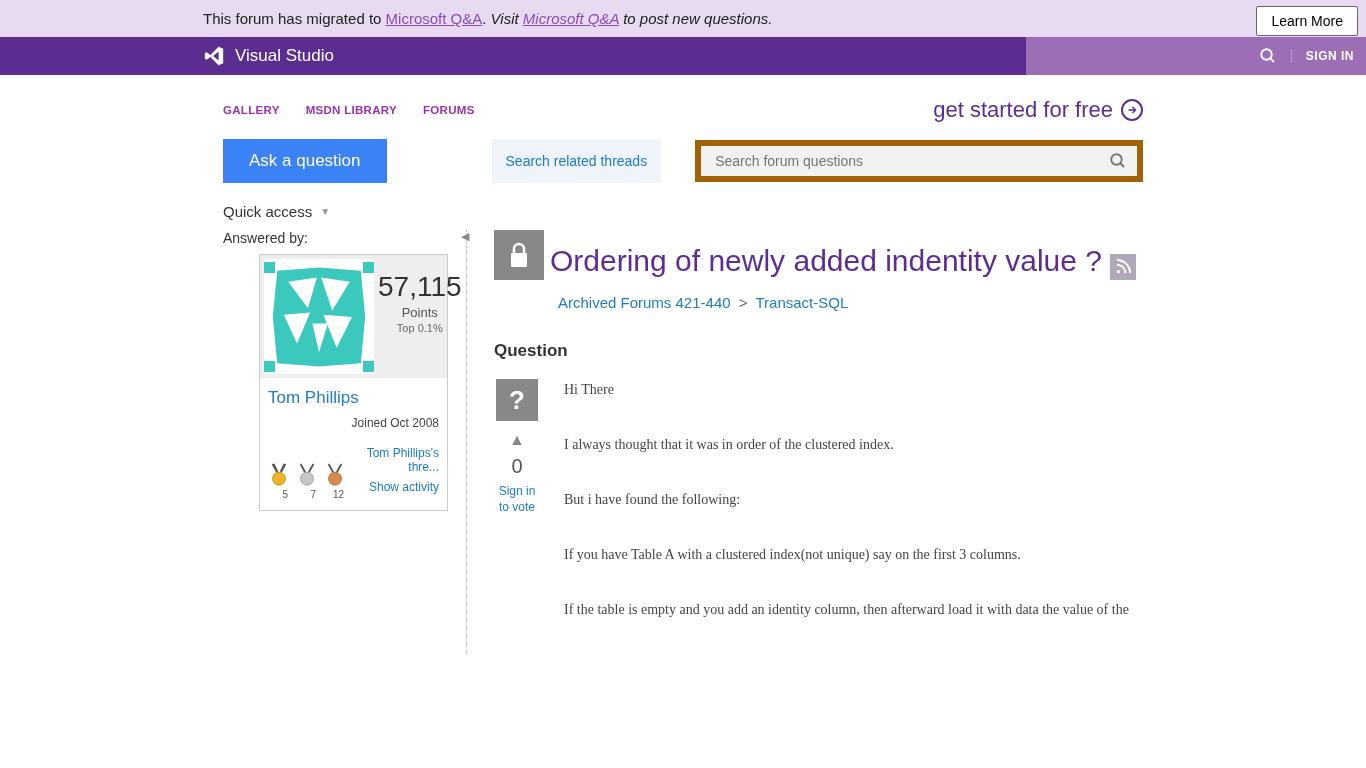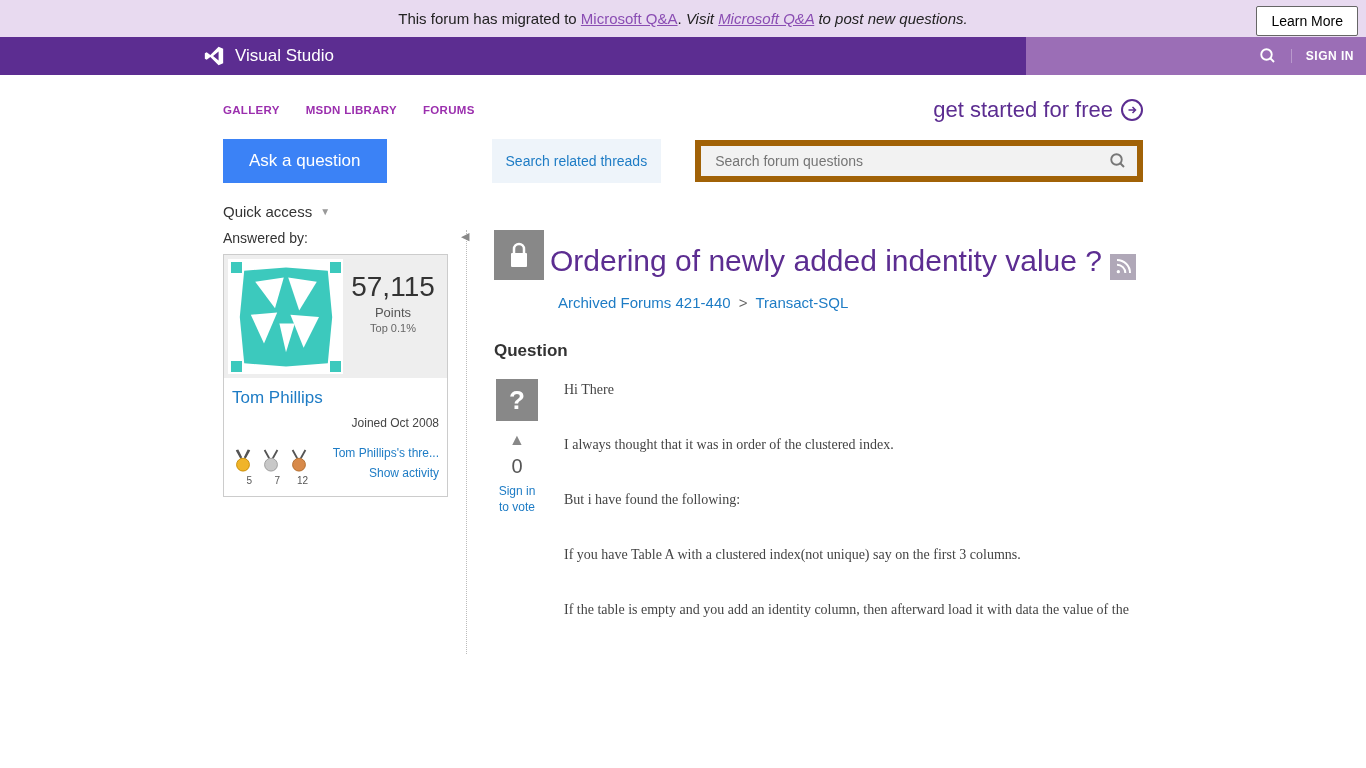--- a/index.html
+++ b/index.html
@@ -1,19 +1,19 @@
 <!DOCTYPE html>
 <html><head>
   <meta charset="utf-8">
   <style>
     * { box-sizing: border-box; margin: 0; padding: 0; }
     body { font-family: "Segoe UI", Arial, sans-serif; background: #fff; color: #333; font-size: 14px; }
     
     .migration-banner { background: #e8daf0; padding: 10px 0; display: flex; align-items: center; justify-content: center; position: relative; width: 100%; }
-    .migration-banner-inner { width: 960px; margin: 0 auto; position: relative; display: flex; align-items: center; justify-content: center; }
+    .migration-banner-inner { width: 960px; margin: 0 auto; position: relative; display: flex; align-items: center; }
     .migration-banner-text { font-size: 15px; color: #222; }
     .migration-banner-text a { color: #8a4db3; text-decoration: underline; }
     .migration-banner-text .italic { font-style: italic; }
     .learn-more-btn { position: absolute; right: -195px; top: -4px; border: 1px solid #666; background: #fff; padding: 6px 14px; font-size: 14px; cursor: pointer; border-radius: 2px; }
     
     .top-bar { background: #5c2d91; height: 38px; display: flex; }
     .top-bar-inner { width: 960px; margin: 0 auto; display: flex; align-items: center; position: relative; }
     .vs-brand { display: flex; align-items: center; color: #fff; font-size: 17px; font-weight: 300; }
     .vs-icon { width: 22px; height: 22px; margin-right: 10px; }
     .top-bar-right-strip { position: absolute; right: -203px; top: 0; height: 38px; width: 340px; background: #9b6eb6; display: flex; align-items: center; justify-content: flex-end; padding-right: 12px; }
@@ -36,21 +36,21 @@
     .search-box input { flex: 1; border: none; background: transparent; outline: none; font-size: 14px; color: #666; padding: 8px 4px; }
     .search-box-icon { width: 18px; height: 18px; color: #777; cursor: pointer; }
     
     .quick-access { padding: 2px 20px 10px 20px; display: flex; align-items: center; font-size: 15px; color: #333; cursor: pointer; }
     .quick-access-chevron { margin-left: 8px; color: #999; font-size: 10px; }
     
     .main-area { display: flex; padding: 0 20px; gap: 18px; }
     
     .sidebar { width: 225px; flex-shrink: 0; }
     .answered-by-label { font-size: 14px; color: #333; margin-bottom: 8px; }
-    .profile-card { border: 1px solid #ccc; background: #fff; }
+    .profile-card { border: 1px solid #ccc; background: #fff; margin-left: 36px; }
     .profile-top { display: flex; padding: 4px; background: #eee; }
     .avatar { width: 115px; height: 115px; background: #fff; display: flex; align-items: center; justify-content: center; }
     .avatar svg { width: 110px; height: 110px; }
     .profile-stats { flex: 1; text-align: center; padding: 12px 4px; }
     .points-num { font-size: 28px; color: #333; }
     .points-label { font-size: 13px; color: #555; margin-top: 2px; }
     .top-pct { font-size: 11px; color: #666; margin-top: 2px; }
     .profile-name { color: #1e7cc5; font-size: 17px; padding: 10px 8px 4px 8px; cursor: pointer; }
     .joined { text-align: right; font-size: 12px; color: #444; padding: 4px 8px 10px 8px; }
     .profile-bottom { display: flex; align-items: flex-end; justify-content: space-between; padding: 6px 8px 10px 8px; }

